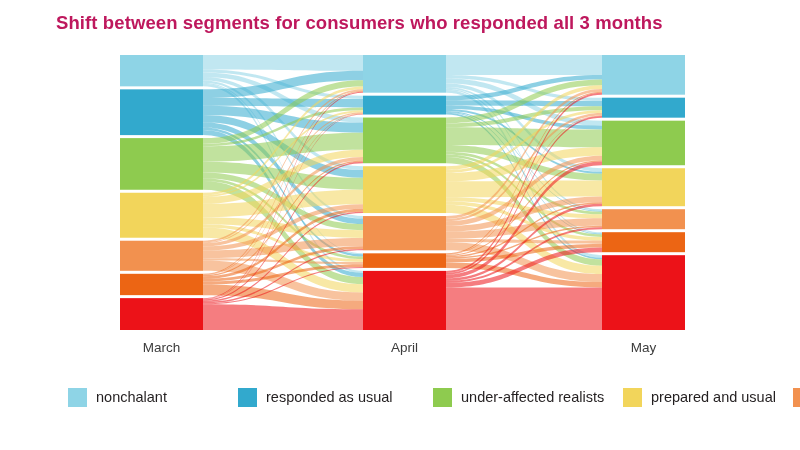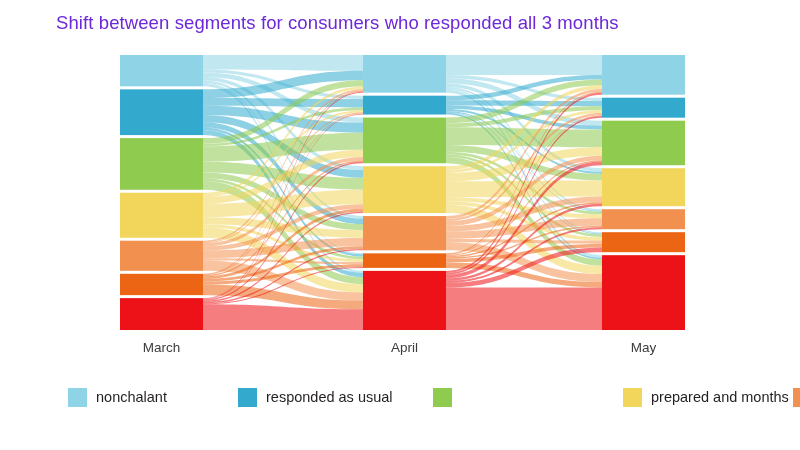--- a/index.html
+++ b/index.html
@@ -13,22 +13,22 @@
     font-family: "Liberation Sans", sans-serif;
     color: #231f20;
     overflow: hidden;
     position: relative;
   }
   #chart-title {
     position: absolute;
     left: 56px;
     top: 12px;
     font-size: 18.5px;
-    font-weight: 400;
-    color: #6d28d9;
+    font-weight: 700;
+    color: #be185d;
     letter-spacing: 0.1px;
     white-space: nowrap;
   }
   #sankey-area {
     position: absolute;
     left: 0;
     top: 0;
     width: 800px;
     height: 450px;
   }
@@ -203,21 +203,22 @@
     <div class="legend-item">
       <span class="legend-swatch" style="background: rgb(142, 212, 230);"></span>
       <span class="legend-label">nonchalant</span>
     </div>
     <div class="legend-item">
       <span class="legend-swatch" style="background: rgb(50, 169, 205);"></span>
       <span class="legend-label">responded as usual</span>
     </div>
     <div class="legend-item">
       <span class="legend-swatch" style="background: rgb(142, 203, 79);"></span>
+      <span class="legend-label">under-affected realists</span>
     </div>
     <div class="legend-item">
       <span class="legend-swatch" style="background: rgb(242, 213, 91);"></span>
-      <span class="legend-label">prepared and months</span>
+      <span class="legend-label">prepared and usual</span>
     </div>
     <div class="legend-item">
       <span class="legend-swatch" style="background: rgb(242, 145, 79);"></span>
     </div>
   </div>
 
 </body></html>

